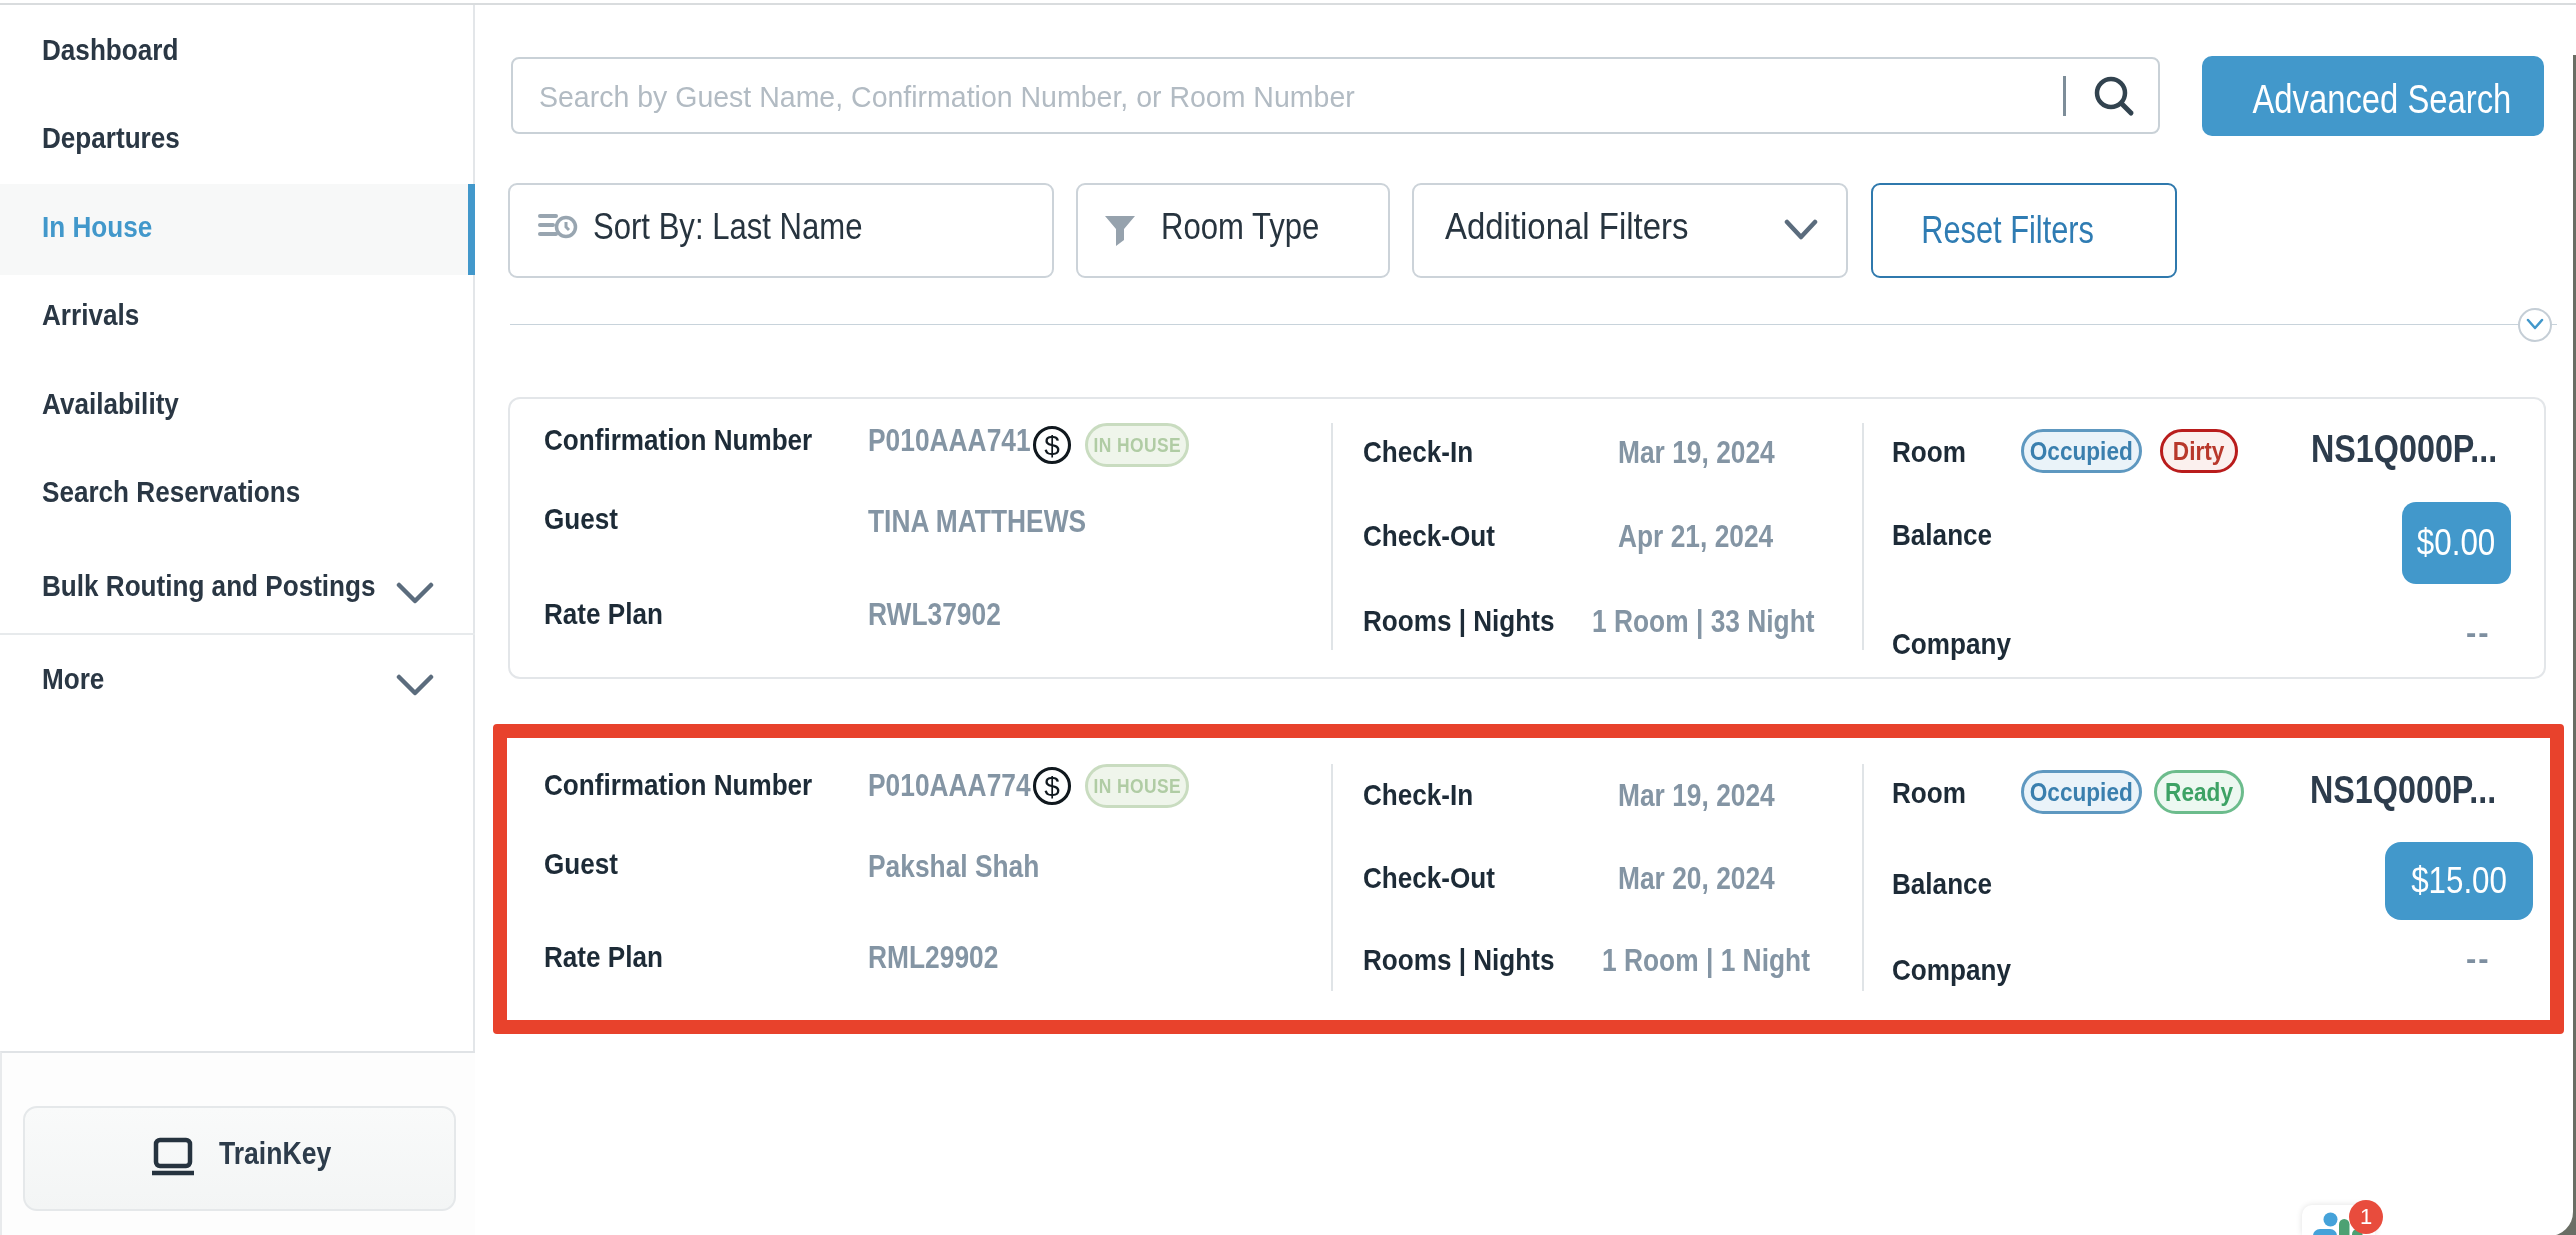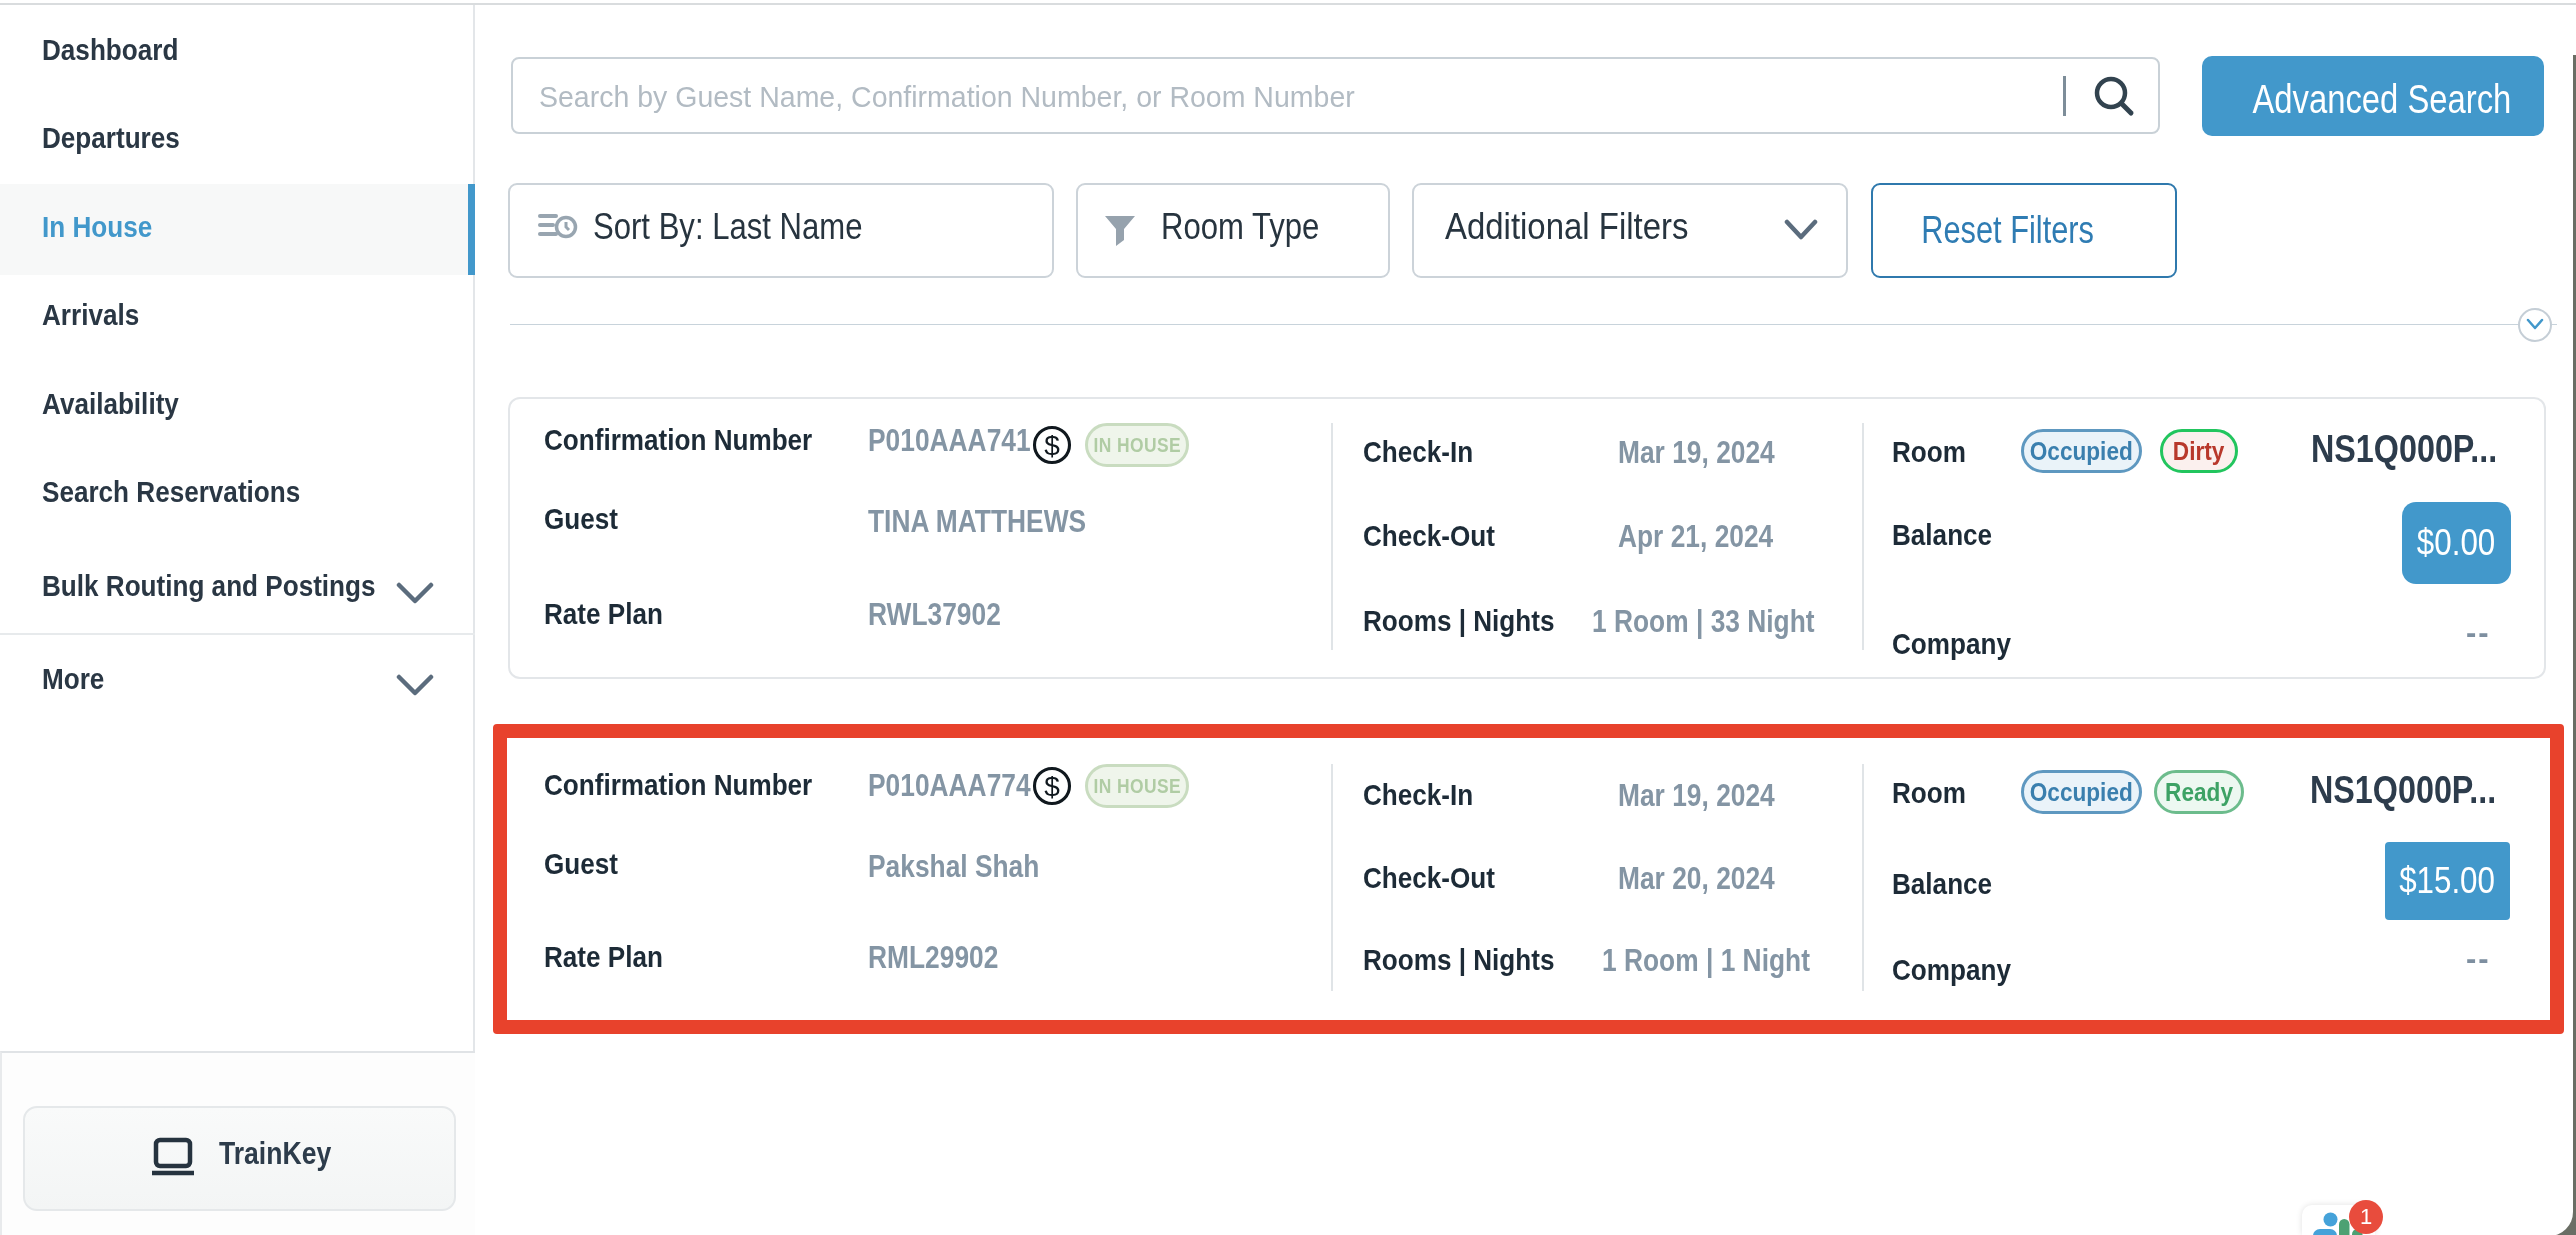--- a/index.html
+++ b/index.html
@@ -120,21 +120,21 @@
 <div class="val" style="left:1618px;top:435px;">Mar 19, 2024</div>
 <div class="lbl" style="left:1363px;top:519px;">Check-Out</div>
 <div class="val" style="left:1618px;top:519px;">Apr 21, 2024</div>
 <div class="lbl" style="left:1363px;top:604px;">Rooms | Nights</div>
 <div class="val" style="left:1592px;top:604px;">1 Room | 33 Night</div>
 
 <div class="lbl" style="left:1892px;top:435px;">Room</div>
 <div class="pill" style="left:2021px;top:429px;width:121px;height:44px;border:3px solid #5e98c0;background:#eaf3f9;color:#3a7fae;font-size:26px;">
     <span>Occupied</span>
   </div>
-<div class="pill" style="left:2160px;top:429px;width:78px;height:44px;border:3px solid #22c55e;background:#fbf0ee;color:#b8382b;font-size:26px;">
+<div class="pill" style="left:2160px;top:429px;width:78px;height:44px;border:3px solid #b91c1c;background:#fbf0ee;color:#b8382b;font-size:26px;">
     <span>Dirty</span>
   </div>
 <div class="abs" style="left:2311px;top:428px;font-size:38px;font-weight:700;color:#2d3c4c;white-space:nowrap;transform:scaleX(0.85);transform-origin:left center;">NS1Q000P...</div>
 <div class="lbl" style="left:1892px;top:518px;">Balance</div>
 <div class="abs" style="left:2402px;top:502px;width:109px;height:82px;border-radius:14px;background:#4298cb;color:#fff;font-size:36px;display:flex;align-items:center;justify-content:center;">
     <span style="display:inline-block;transform:scaleX(0.87);">$0.00</span>
   </div>
 <div class="lbl" style="left:1892px;top:627px;">Company</div>
 <div class="abs" style="left:2466px;top:615px;font-size:31px;font-weight:700;color:#7e8fa0;letter-spacing:2px;">--</div>
 
@@ -167,21 +167,21 @@
 
 <div class="lbl" style="left:1892px;top:776px;">Room</div>
 <div class="pill" style="left:2021px;top:770px;width:121px;height:44px;border:3px solid #5e98c0;background:#eaf3f9;color:#3a7fae;font-size:26px;">
     <span>Occupied</span>
   </div>
 <div class="pill" style="left:2154px;top:770px;width:90px;height:44px;border:3px solid #6cbc8c;background:#edf8f1;color:#3da265;font-size:26px;">
     <span>Ready</span>
   </div>
 <div class="abs" style="left:2310px;top:769px;font-size:38px;font-weight:700;color:#2d3c4c;white-space:nowrap;transform:scaleX(0.85);transform-origin:left center;">NS1Q000P...</div>
 <div class="lbl" style="left:1892px;top:867px;">Balance</div>
-<div class="abs" style="left:2385px;top:842px;width:125px;height:78px;border-radius:4px;background:#4298cb;color:#fff;font-size:36px;display:flex;align-items:center;justify-content:center;">
+<div class="abs" style="left:2385px;top:842px;width:148px;height:78px;border-radius:16px;background:#4298cb;color:#fff;font-size:36px;display:flex;align-items:center;justify-content:center;">
     <span style="display:inline-block;transform:scaleX(0.87);">$15.00</span>
   </div>
 <div class="lbl" style="left:1892px;top:953px;">Company</div>
 <div class="abs" style="left:2466px;top:941px;font-size:31px;font-weight:700;color:#7e8fa0;letter-spacing:2px;">--</div>
 
 <div class="abs" style="left:2302px;top:1205px;width:73px;height:30px;background:#fff;border-radius:10px 10px 0 0;box-shadow:0 0 6px rgba(0,0,0,0.12);"></div>
 <svg class="abs" style="left:2302px;top:1205px;" width="73" height="30" viewBox="0 0 73 30">
   <circle cx="28.5" cy="14.5" r="7" fill="#45a2d9"></circle>
   <rect x="11" y="24" width="24" height="14" rx="7" fill="#45a2d9"></rect>
   <rect x="37" y="14" width="10.5" height="22" rx="5.2" fill="#4da173"></rect>

